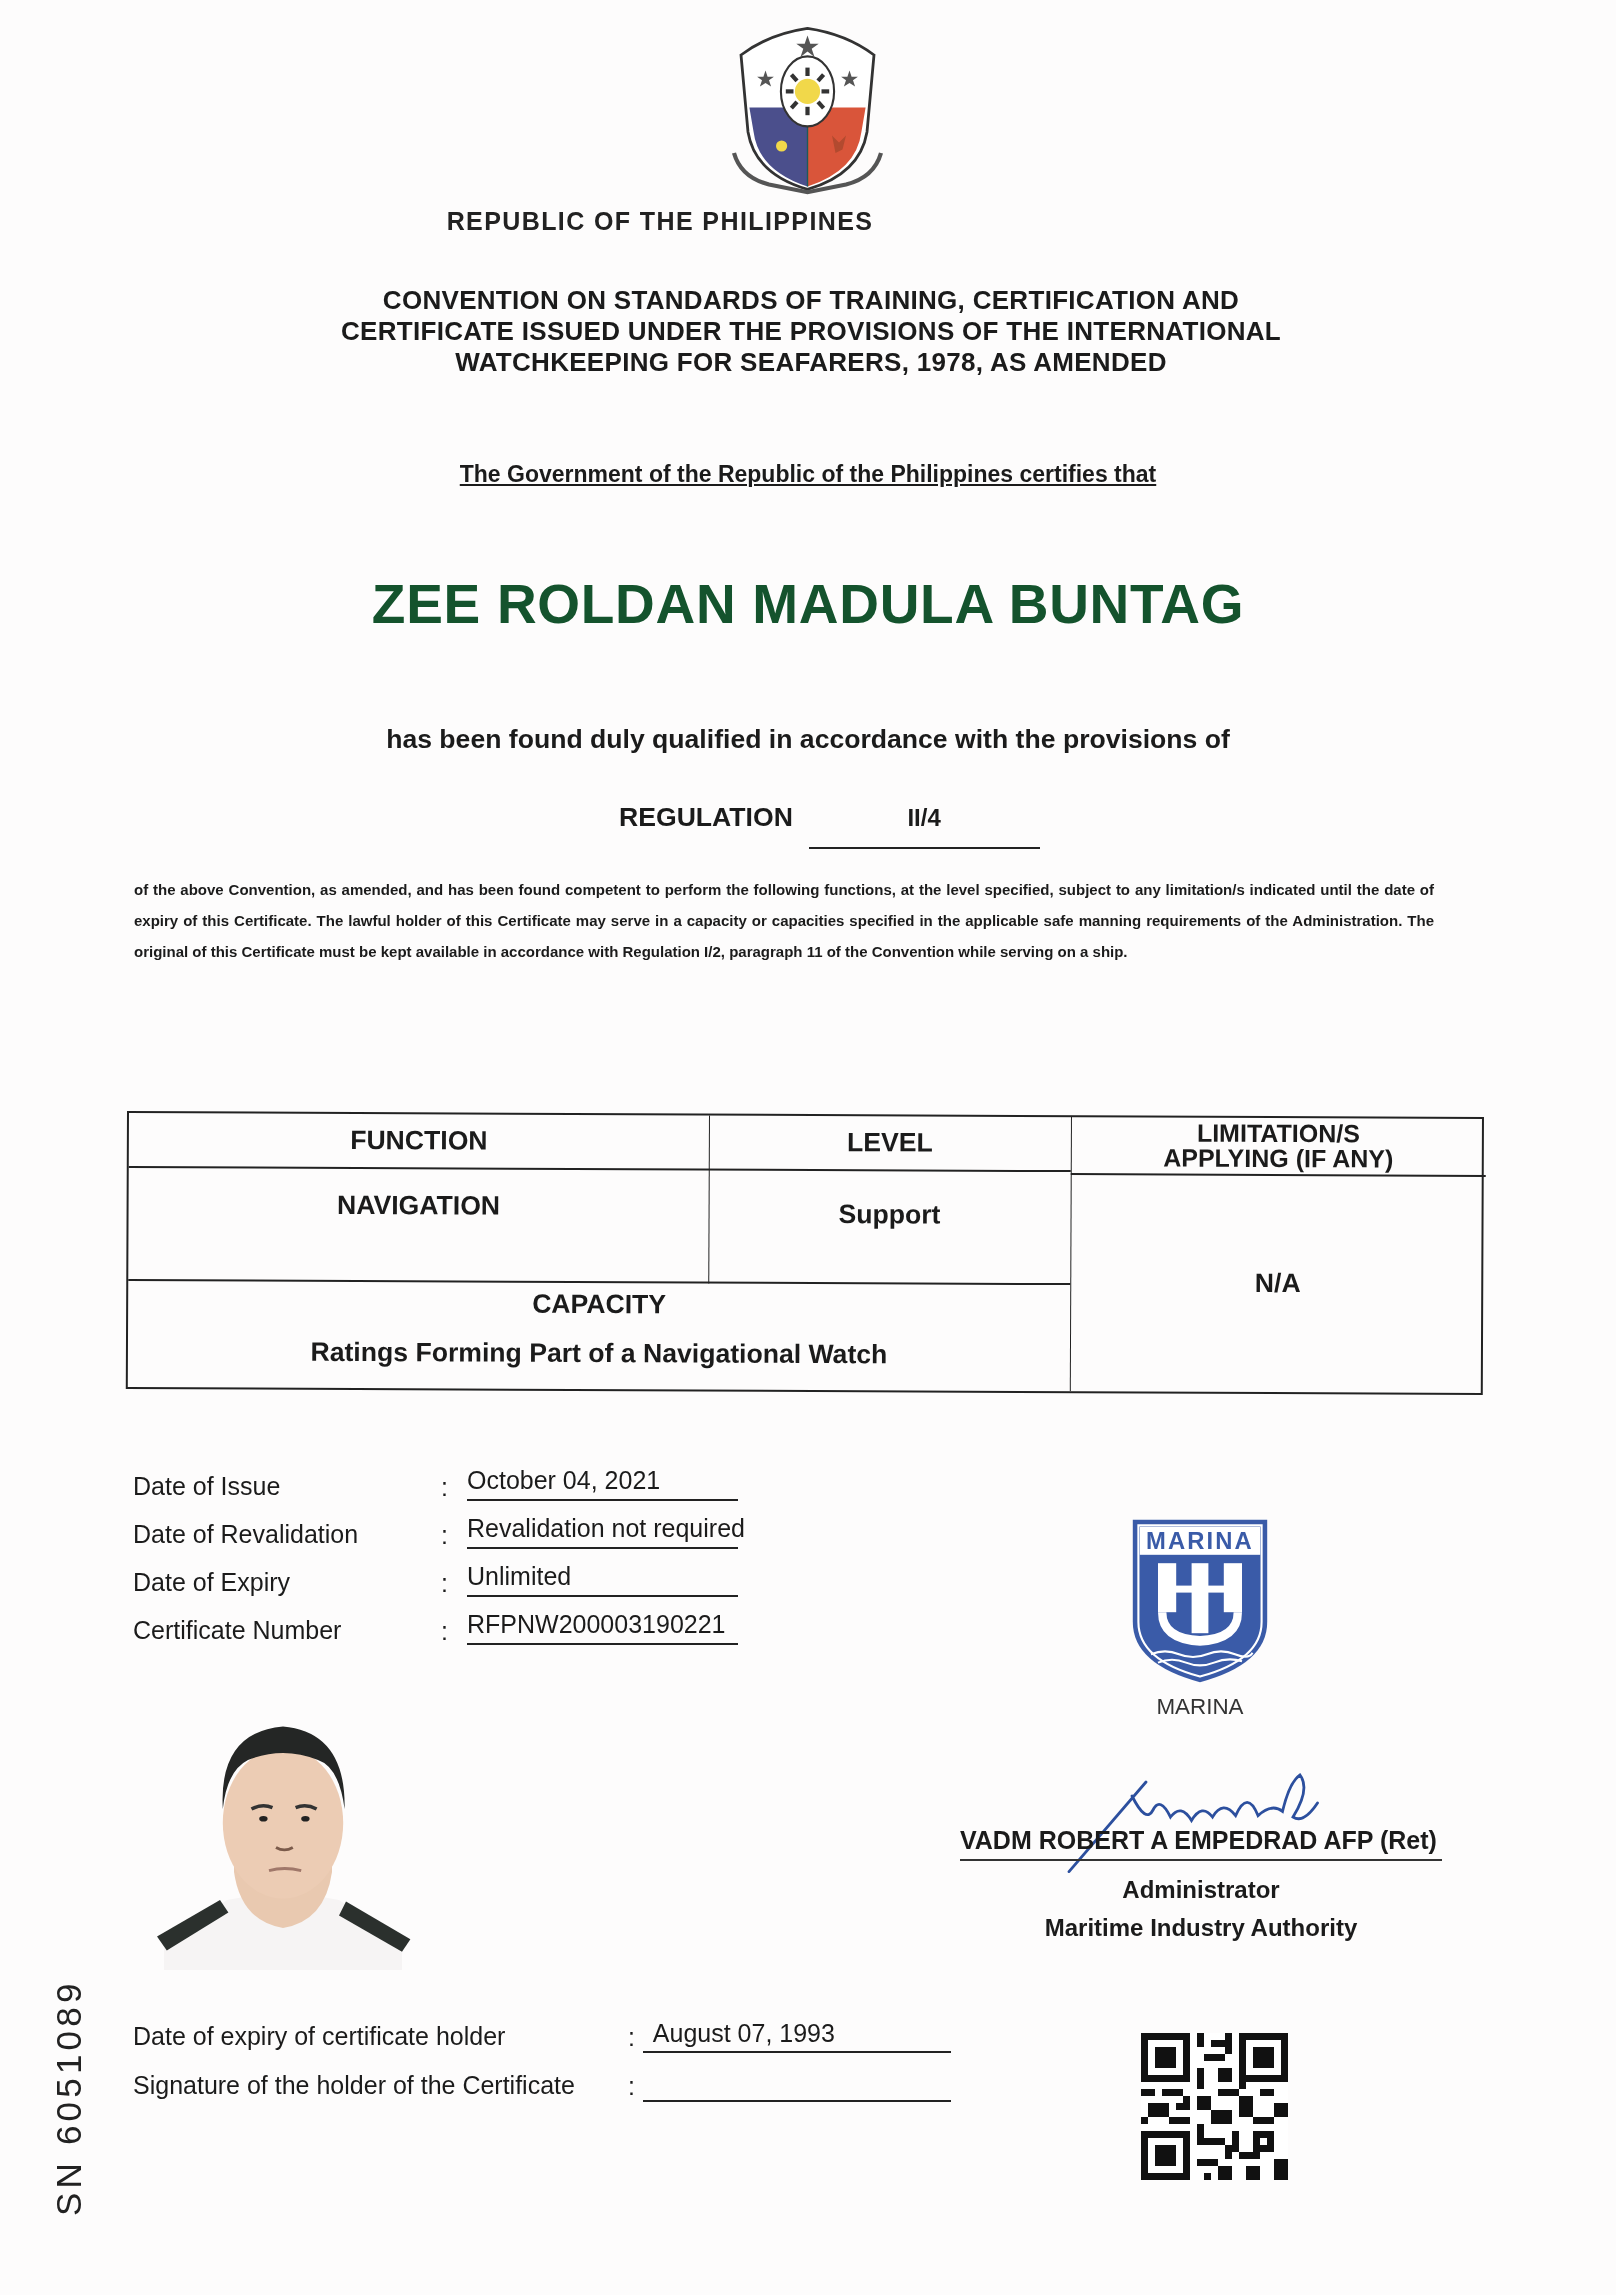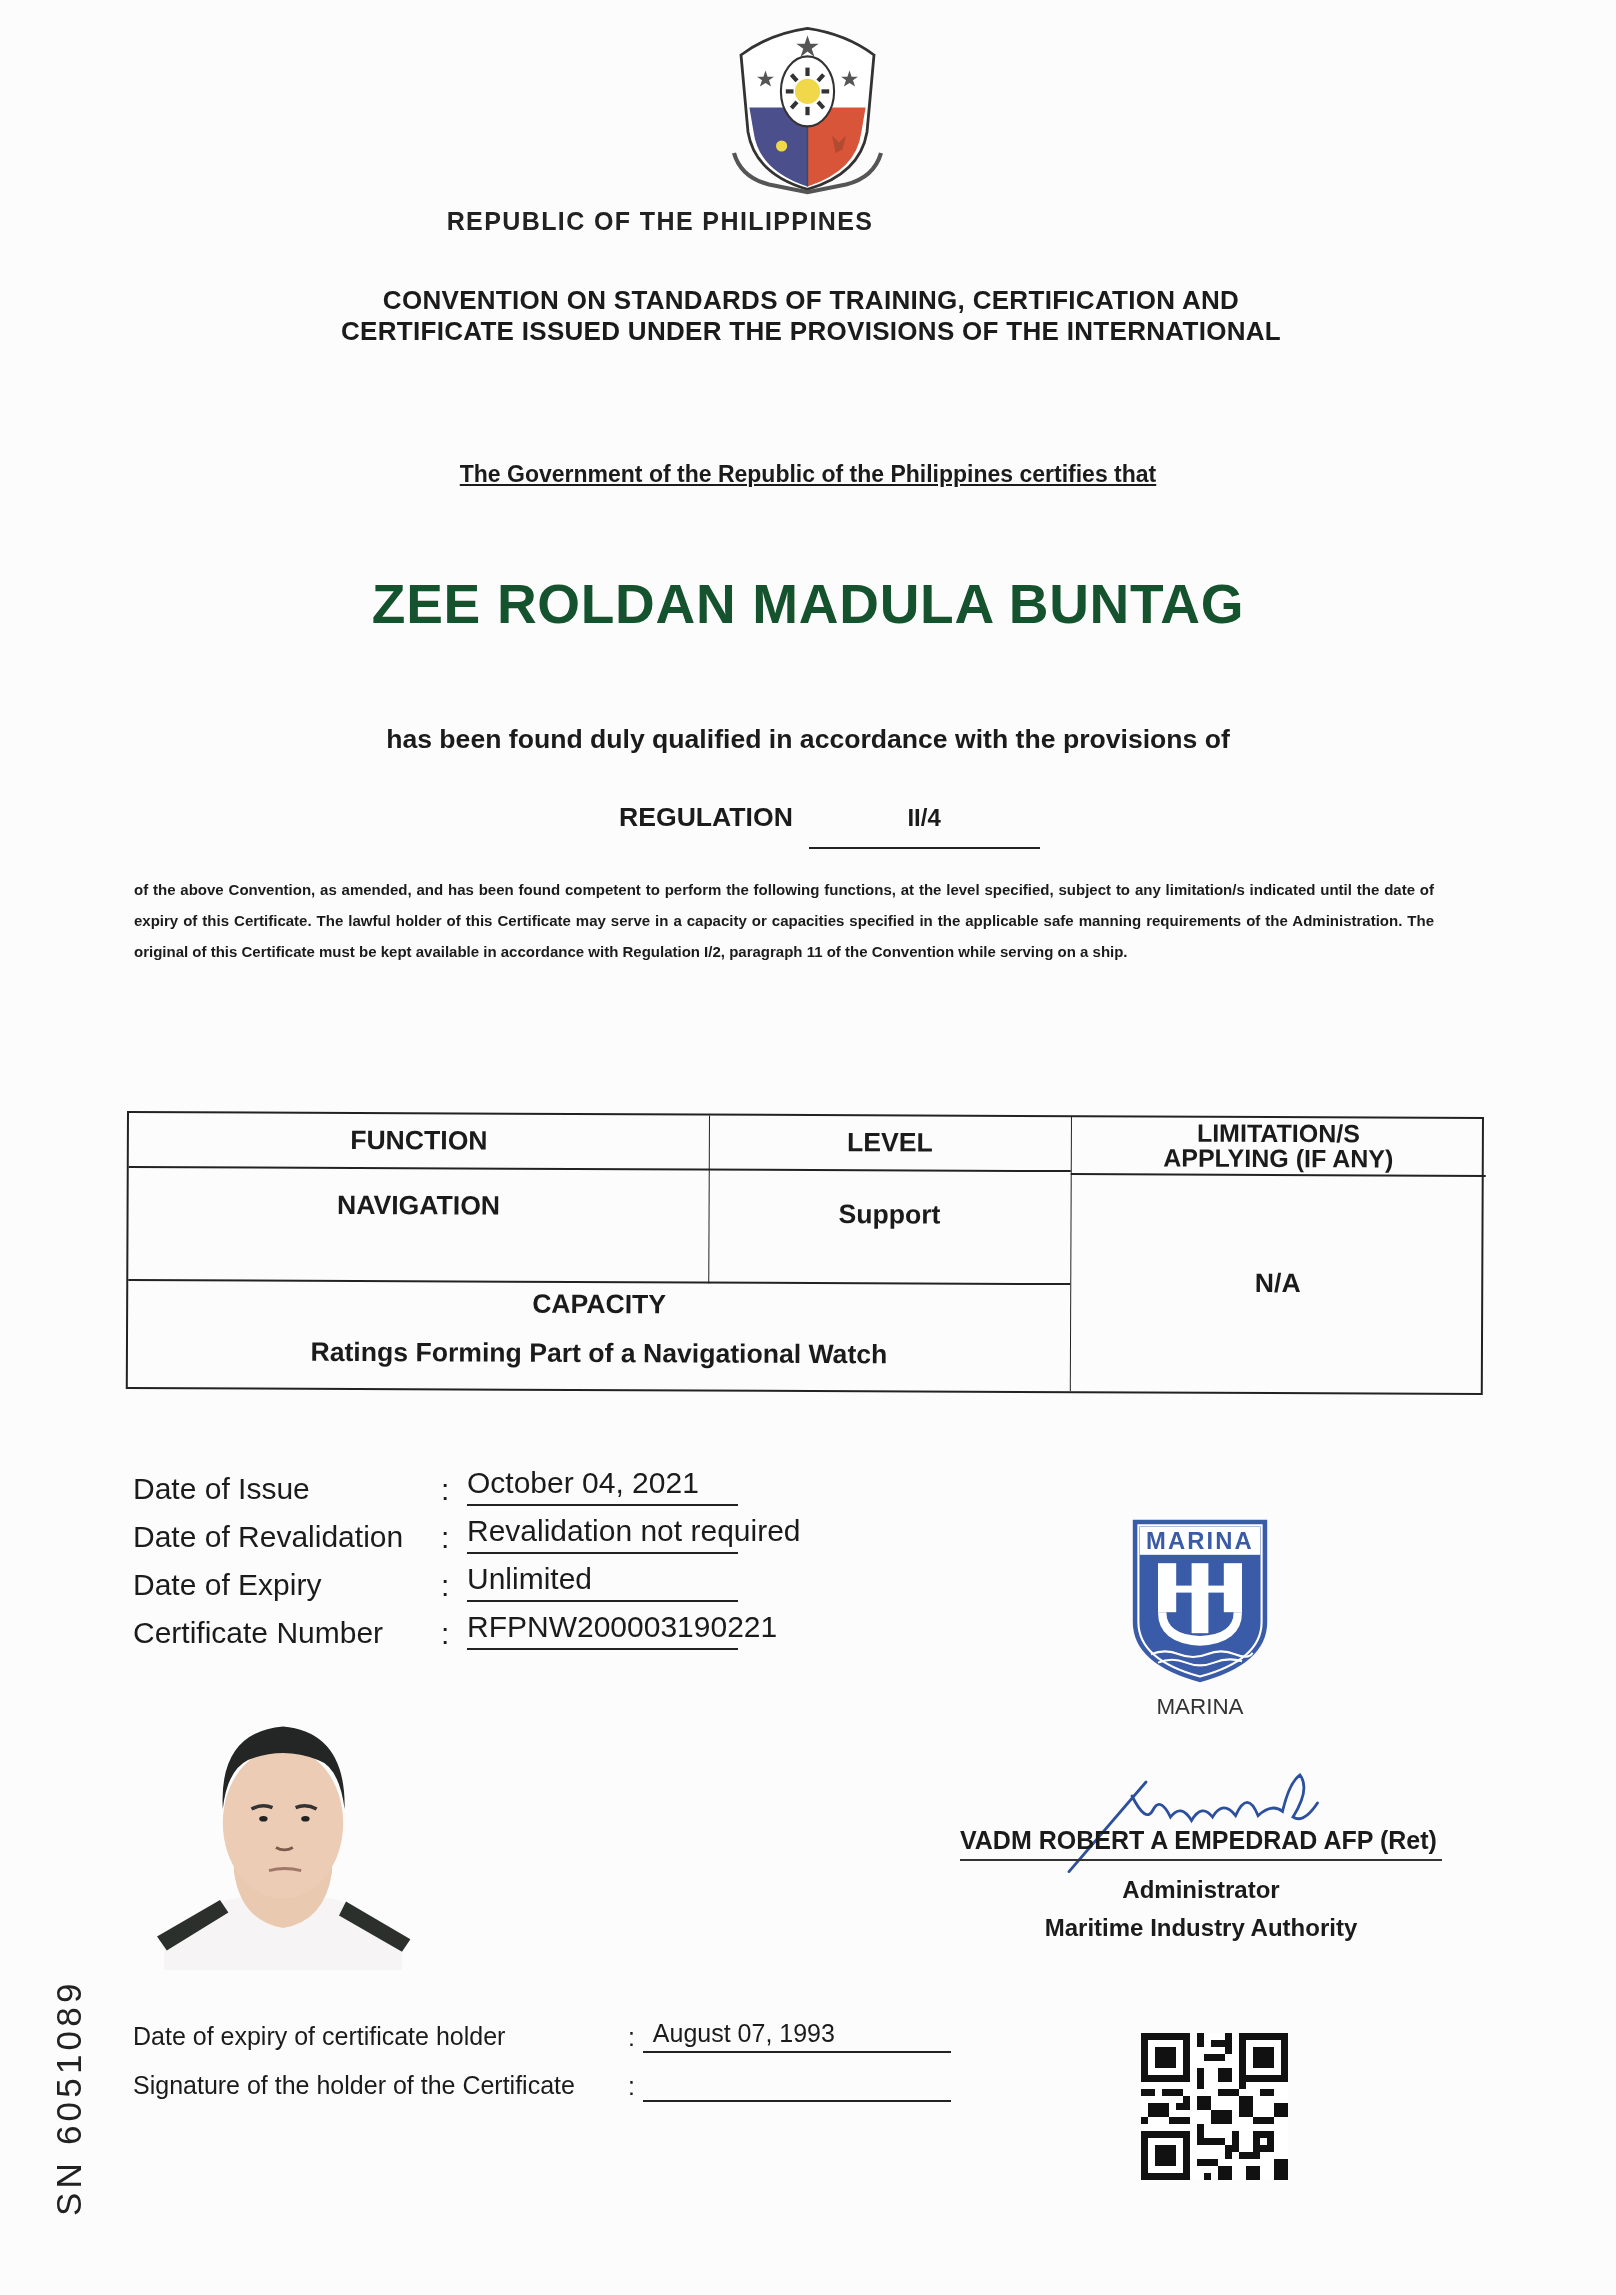--- a/index.html
+++ b/index.html
@@ -35,21 +35,21 @@
     border: 2.1px solid #222; box-sizing: border-box;
     transform: rotate(0.25deg); transform-origin: left top;
   }
   .cell { position: absolute; box-sizing: border-box; display: flex; align-items: center; justify-content: center; text-align: center; font-weight: bold; }
   .vline { position: absolute; background: #222; width: 1.4px; }
   .hline { position: absolute; background: #222; height: 2.1px; }
   .th { font-size: 26.6px; }
   .td { font-size: 26.6px; }
 
   
-  #details { left: 133px; top: 1466px; width: 643px; font-size: 30px; }
+  #details { left: 133px; top: 1466px; width: 643px; font-size: 25px; }
   .detail-row { position: relative; height: 48px; }
   .detail-label { position: absolute; left: 0; top: 5.6px; }
   .detail-colon { position: absolute; left: 308px; top: 7px; }
   .detail-value { position: absolute; left: 334px; top: 0; width: 271px; border-bottom: 2.1px solid #222; padding-bottom: 4.2px; white-space: nowrap; }
 
   
   #marina-logo { left: 1130px; top: 1517px; width: 140px; height: 168px; }
   #marina-caption { left: 1130px; width: 140px; top: 1694px; font-size: 22.4px; color: #333; }
 
   
@@ -103,20 +103,21 @@
   <circle cx="78" cy="170" r="8" fill="#f1d84a"></circle>
   <path d="M150 155 l10 10 l10 -10 l-5 20 l-10 5 z" fill="#b24a2f"></path>
   <path d="M10 180 Q20 215 60 225 L115 236 L170 225 Q210 215 220 180" fill="none" stroke="#555" stroke-width="6"></path>
 </svg>
 
 <div id="republic" class="abs center">REPUBLIC OF THE PHILIPPINES</div>
 
 <div id="convention" class="abs center">
   <div>CONVENTION ON STANDARDS OF TRAINING, CERTIFICATION AND</div>
   <div>CERTIFICATE ISSUED UNDER THE PROVISIONS OF THE INTERNATIONAL</div>
+  <div>WATCHKEEPING FOR SEAFARERS, 1978, AS AMENDED</div>
 </div>
 
 <div id="govt" class="abs center">The Government of the Republic of the Philippines certifies that</div>
 
 <div id="holder-name" class="abs center">ZEE ROLDAN MADULA BUNTAG</div>
 
 <div id="qualified" class="abs center">has been found duly qualified in accordance with the provisions of</div>
 
 <div id="regulation-row" class="abs">
   <span>REGULATION</span>

